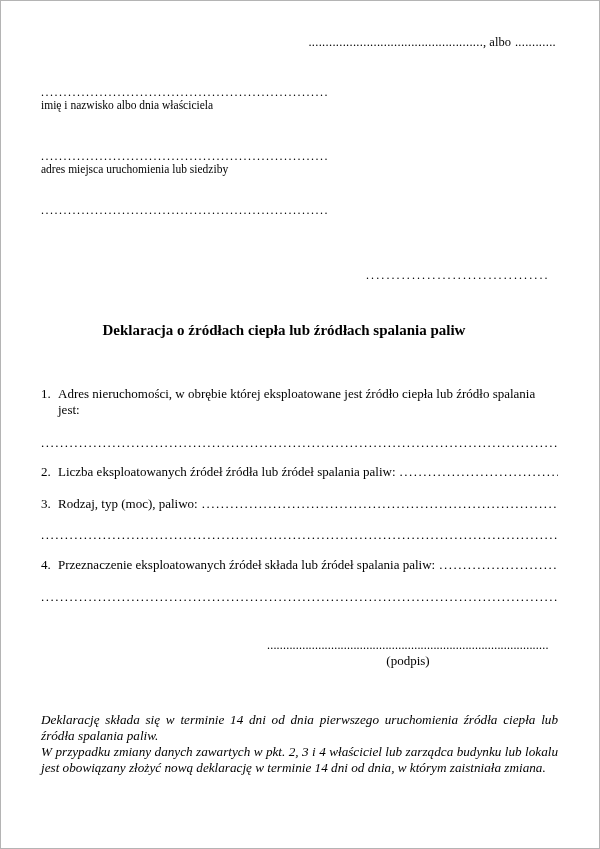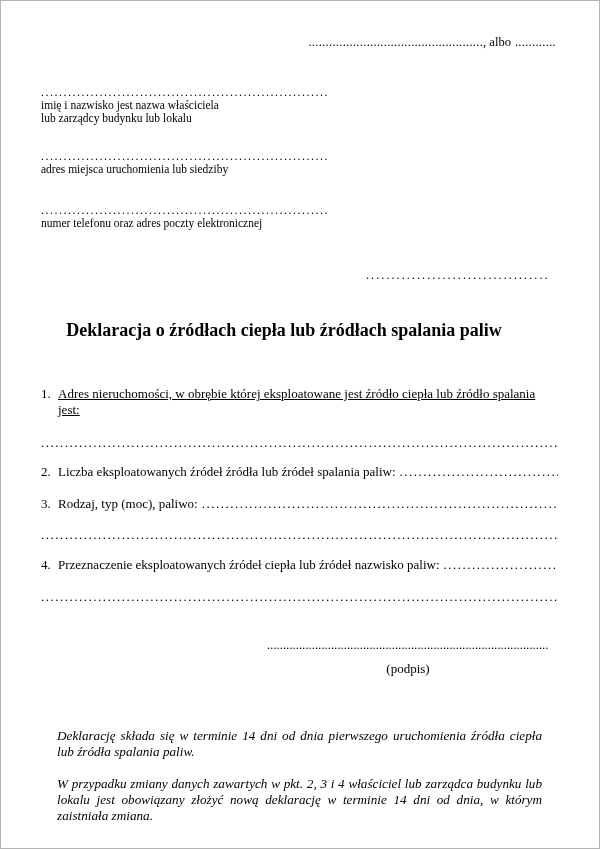--- a/index.html
+++ b/index.html
@@ -26,65 +26,63 @@
   .d-addr   { left:auto;  font-size:12px; letter-spacing:2.1px; }
   .d-answer { width:517px; font-size:13px; letter-spacing:1.5px; }
   .d-sig    { font-size:12px; letter-spacing:0.2px; }
 
   .field { position:absolute; left:40px; width:320px; }
   .field .dotline { position:static; }
   .caption { font-size:11.5px; line-height:13px; }
 
   .title {
     position:absolute; left:0; width:566px;
-    text-align:center; font-weight:bold; font-size:18px; line-height:15px;
+    text-align:center; font-weight:bold; font-size:15px; line-height:15px;
   }
 
   .item { position:absolute; left:40px; width:517px; font-size:13px; }
   .item1 { padding-left:17px; box-sizing:border-box; }
   .item1 .num { position:absolute; left:0; top:0; }
-  .iline { line-height:15.5px;text-decoration:underline; }
+  .iline { line-height:15.5px; }
   .row { white-space:nowrap; overflow:hidden; height:16px; line-height:15px; }
   .num { display:inline-block; width:17px; }
   .d-inline { font-size:13px; letter-spacing:1.5px; }
 
   .signature { position:absolute; text-align:center; }
   .signature .dotline { position:static; width:100%; text-align:left; }
-  .sig-caption { font-size:13px; line-height:15px; margin-top:9px; }
+  .sig-caption { font-size:13px; line-height:15px; margin-top:1px; }
 
   .footer {
     position:absolute; left:40px; width:517px;
     font-style:italic; font-size:13.2px; line-height:16px;
     text-align:justify;
   }
-  .footer p { margin:16px; }
+  .footer p { margin:0; }
 </style>
 </head>
 <body>
 
 <div class="page">
 
   <div class="date-line" style="top:34px; right:43px;">
     <span class="d-date">...................................................</span><span>, albo</span><span class="d-date gap">............</span>
   </div>
 
   <div class="field" style="top:84px;">
     <div class="dotline d-field">........................................................................................................................</div>
-    <div class="caption">imię i nazwisko jest nazwa właściciela</div>
-    <div class="caption">lub zarządcy budynku lub lokalu</div>
+    <div class="caption">imię i nazwisko albo dnia właściciela</div>
   </div>
 
   <div class="field" style="top:148px;">
     <div class="dotline d-field">........................................................................................................................</div>
     <div class="caption">adres miejsca uruchomienia lub siedziby</div>
   </div>
 
   <div class="field" style="top:202px;">
     <div class="dotline d-field">........................................................................................................................</div>
-    <div class="caption">numer telefonu oraz adres poczty elektronicznej</div>
   </div>
 
   <div class="dotline d-addr" style="top:267px; right:52px; width:181px;">..................................................</div>
 
   <div class="title" style="top:322px;">Deklaracja o źródłach ciepła lub źródłach spalania paliw</div>
 
   <div class="item item1" style="top:385px;">
     <span class="num">1.</span>
     <div class="iline">Adres nieruchomości, w obrębie której eksploatowane jest źródło ciepła lub źródło spalania</div>
     <div class="iline">jest:</div>
@@ -96,21 +94,21 @@
     <span class="num">2.</span><span>Liczba eksploatowanych źródeł źródła lub źródeł spalania paliw:</span><span class="d-inline gap">....................................................................................................</span>
   </div>
 
   <div class="item row" style="top:495px;">
     <span class="num">3.</span><span>Rodzaj, typ (moc), paliwo:</span><span class="d-inline gap">....................................................................................................</span>
   </div>
 
   <div class="dotline d-answer" style="top:527px;">....................................................................................................................................................................................</div>
 
   <div class="item row" style="top:556px;">
-    <span class="num">4.</span><span>Przeznaczenie eksploatowanych źródeł ciepła lub źródeł nazwisko paliw:</span><span class="d-inline gap">....................................................................................................</span>
+    <span class="num">4.</span><span>Przeznaczenie eksploatowanych źródeł składa lub źródeł spalania paliw:</span><span class="d-inline gap">....................................................................................................</span>
   </div>
 
   <div class="dotline d-answer" style="top:589px;">....................................................................................................................................................................................</div>
 
   <div class="signature" style="top:637px; left:266px; width:282px;">
     <div class="dotline d-sig">..............................................................................................................</div>
     <div class="sig-caption">(podpis)</div>
   </div>
 
   <div class="footer" style="top:711px;">

